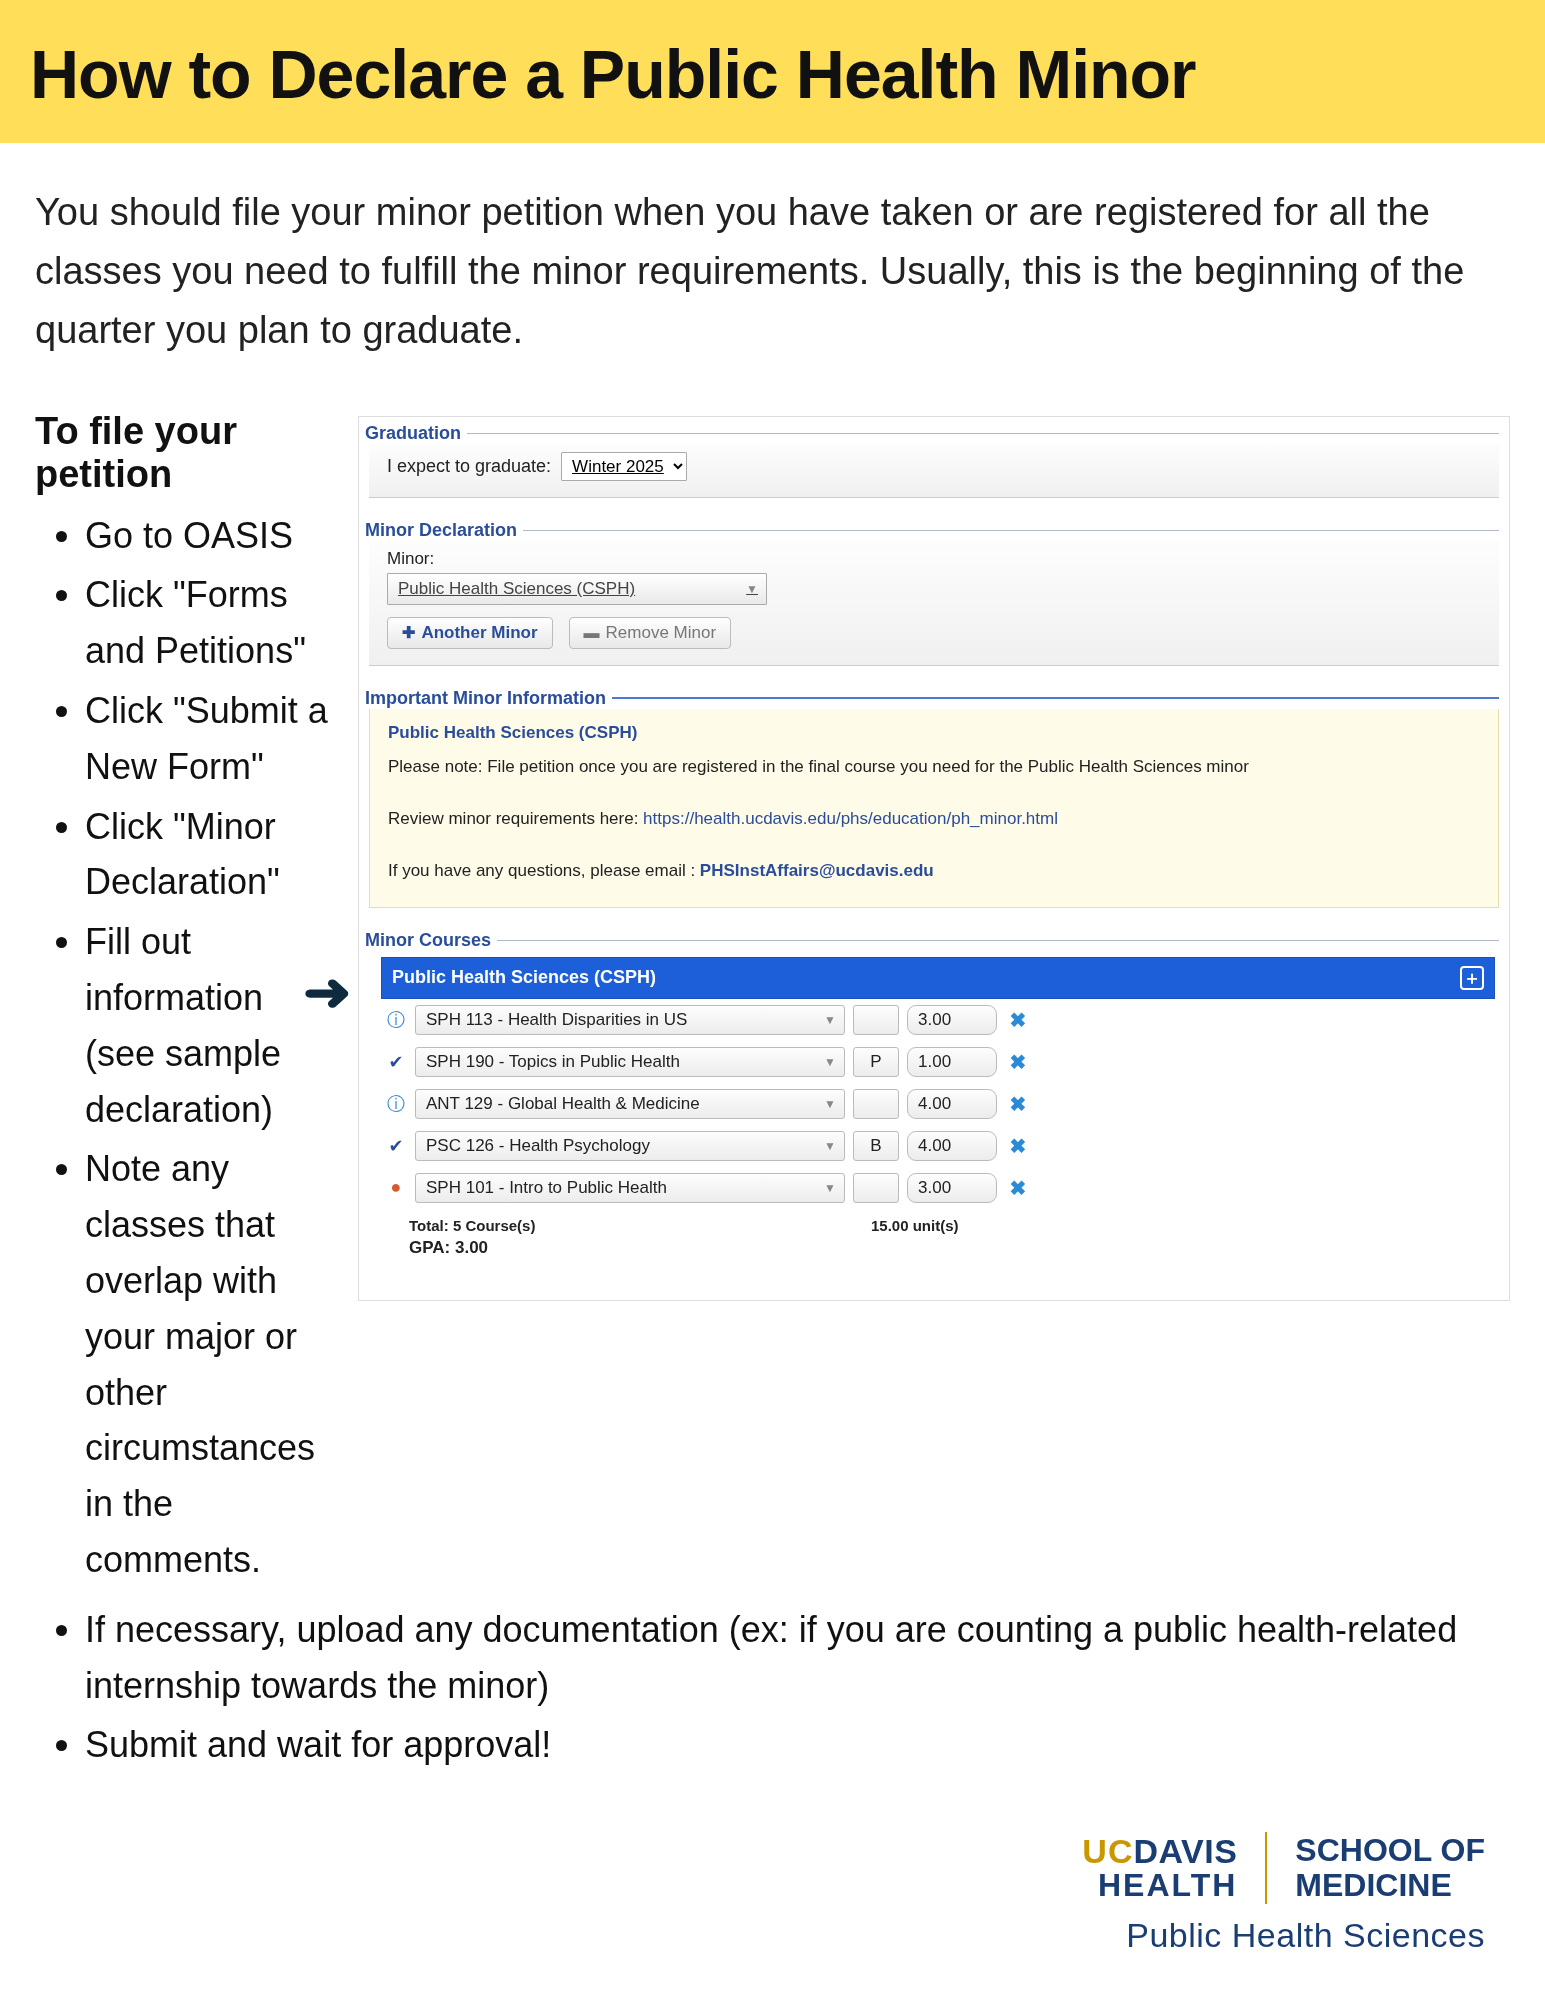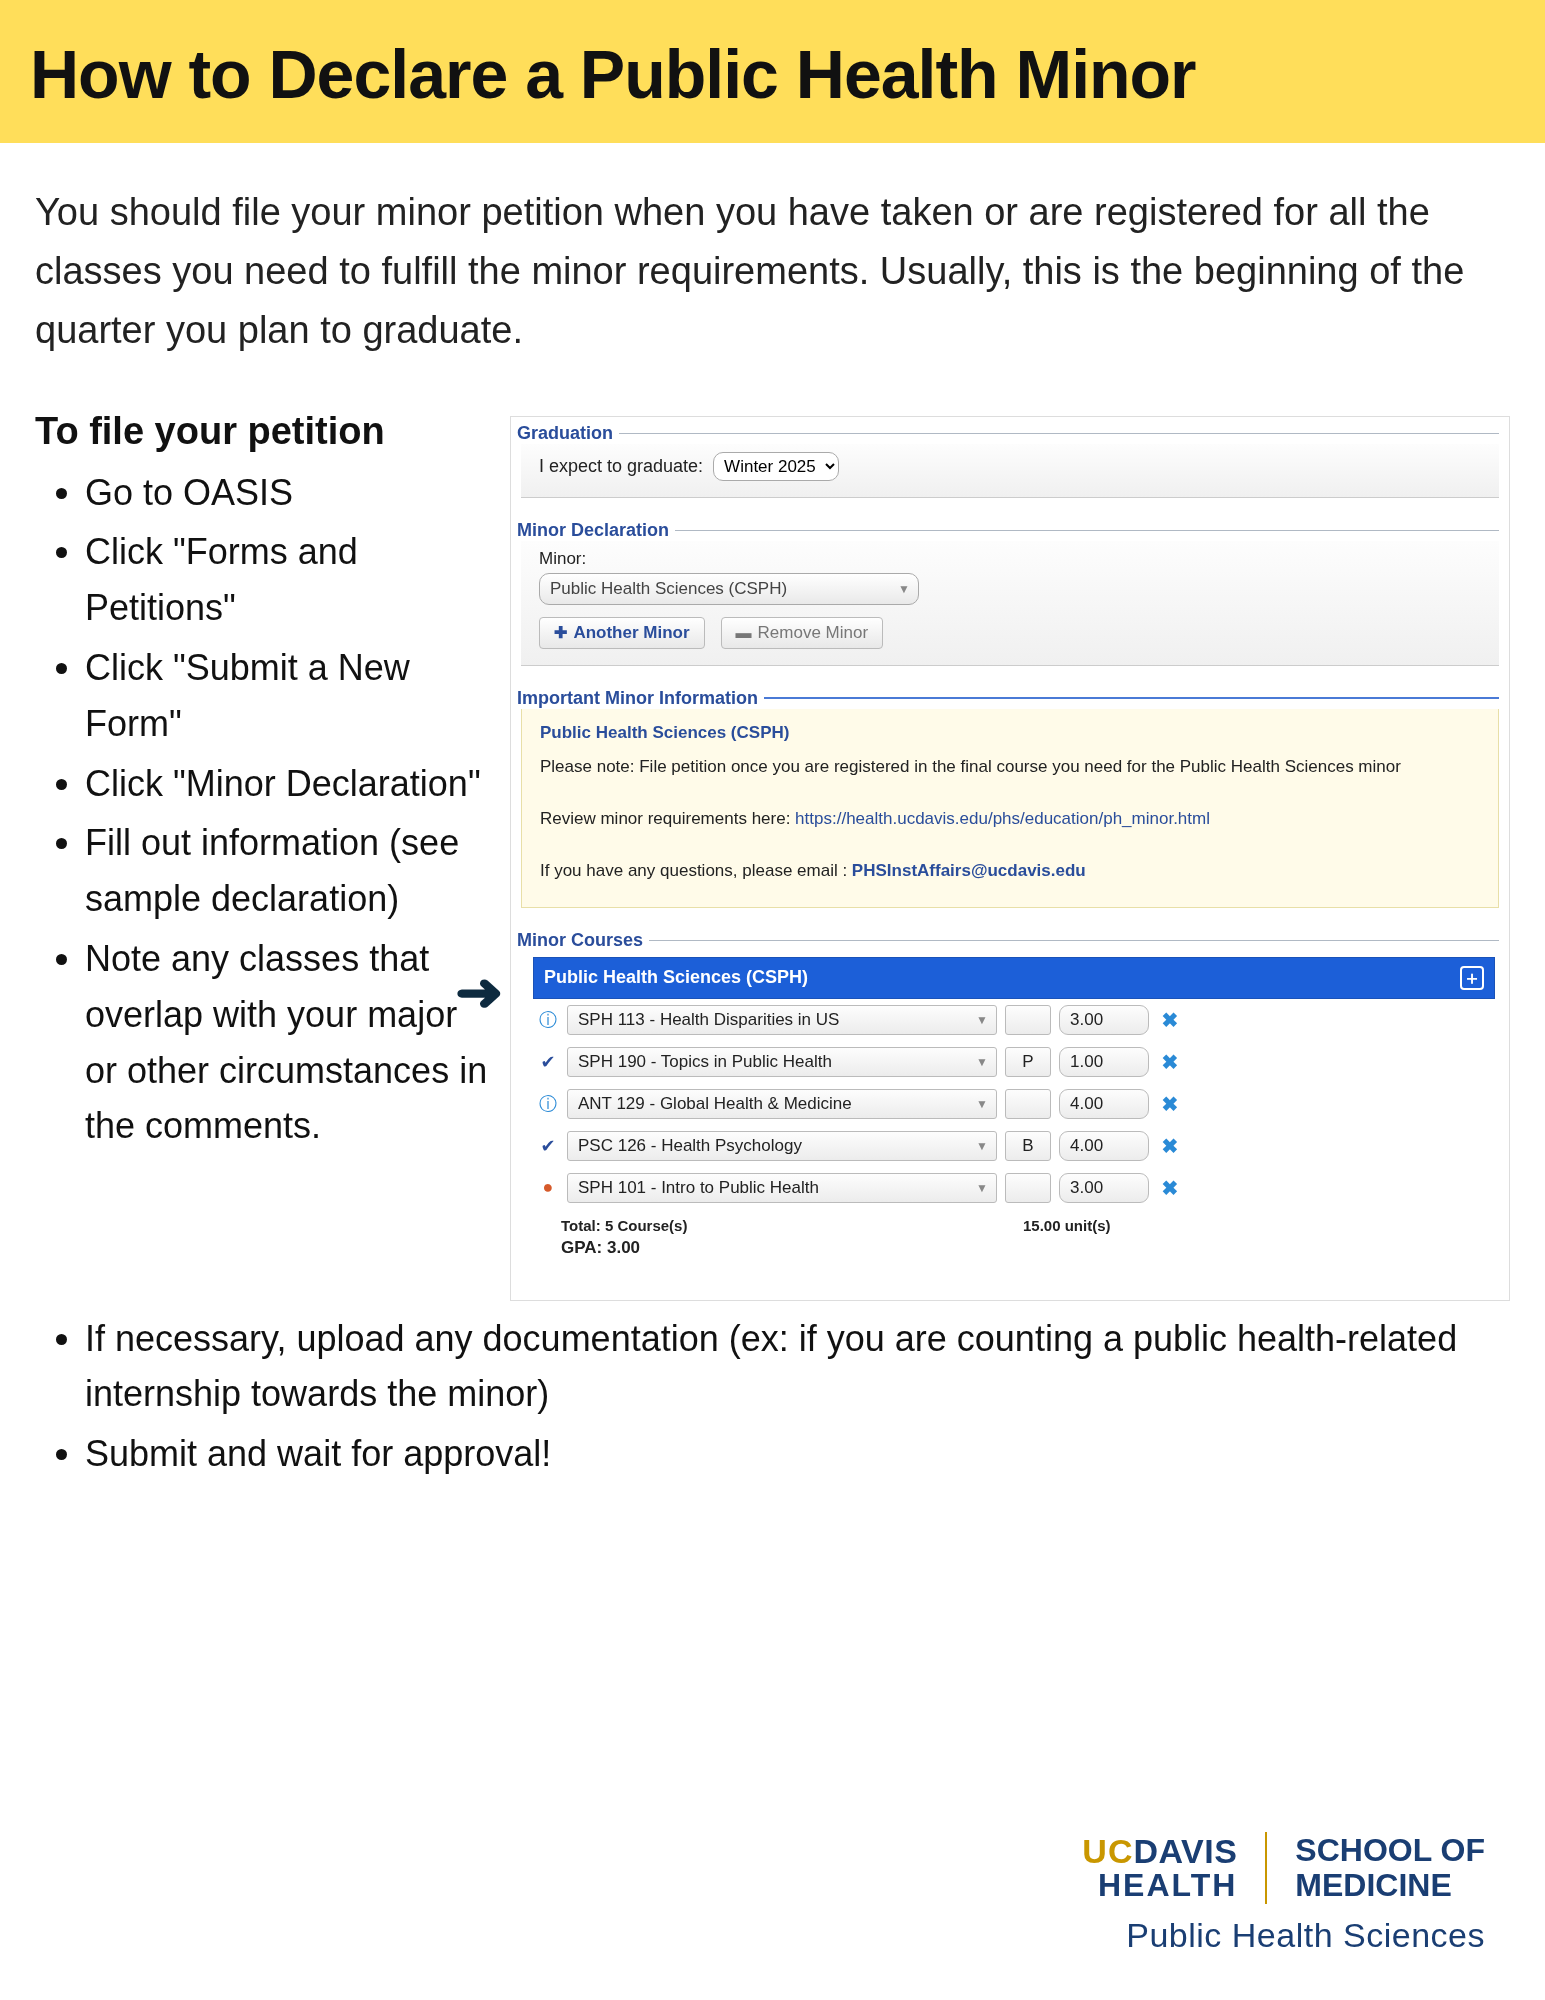--- a/index.html
+++ b/index.html
@@ -57,21 +57,21 @@
     position: absolute;
     left: -55px;
     top: 548px;
     font-size: 58px;
     color: #0d2a3f;
     transform: scaleY(0.9);
     font-weight: bold;
   }
   
   .oasis {
-    width: 1000px;
+    width: 1152px;
     font-family: Arial, Helvetica, sans-serif;
     font-size: 18px;
     color: #222;
     background: #fff;
     border: 1px solid #ddd;
     padding: 6px 10px 10px 10px;
   }
   fieldset.grad, fieldset.minor-decl, fieldset.minor-info, fieldset.minor-courses {
     border: none;
     border-top: 1px solid #b0b9c4;
@@ -92,22 +92,23 @@
     background: linear-gradient(#fdfdfd, #f0f0f0);
     border-bottom: 1px solid #ccc;
   }
   .decl-inner { padding-bottom: 16px; }
   .grad-row { display:flex; align-items:center; gap:10px; }
   .grad-row label { font-size: 18px; }
   select.term-select, .combo {
     font-size: 17px;
     padding: 3px 6px;
     border: 1px solid #aaa;
-    border-radius: 10px;
+    border-radius: 1px;
     background: #fff;
+    text-decoration: underline;
   }
   .combo {
     display:flex; align-items:center; justify-content:space-between;
     width: 380px; height: 32px; background: linear-gradient(#fff,#e9e9e9);
     color: #444; padding: 0 8px 0 10px;
   }
   .combo .caret { color:#888; font-size:12px; }
   .decl-label { font-size: 17px; margin-bottom: 4px; display:block; }
   .btn-row { margin-top: 12px; display:flex; gap:16px; }
   .obtn {

